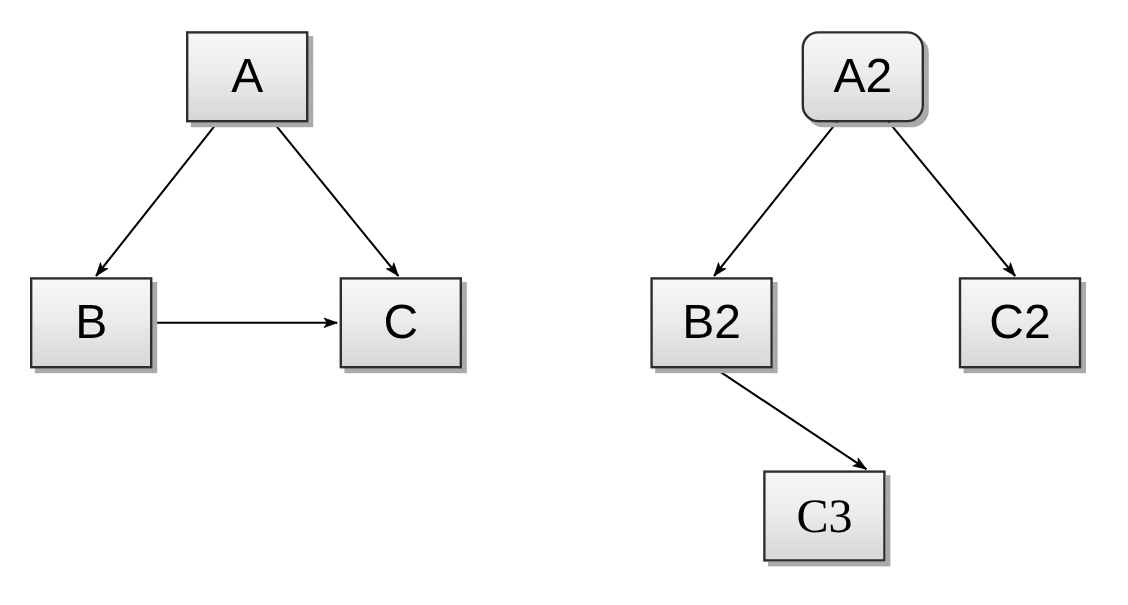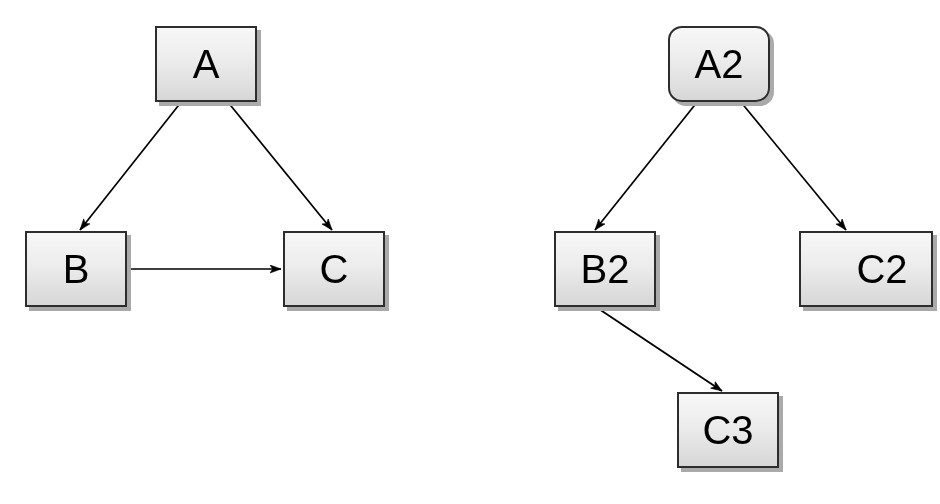--- a/index.html
+++ b/index.html
@@ -70,23 +70,23 @@
   <div class="node" style="left:25px; top:231px;">
     <span>B</span>
   </div>
   <div class="node" style="left:283px; top:231px;">
     <span>C</span>
   </div>
 
   <div class="node" style="left:668px; top:26px;border-radius:14px;">
     <span>A2</span>
   </div>
-  <div class="node" style="left:542px; top:231px;margin-left:12px;">
+  <div class="node" style="left:542px; top:231px;">
     <span>B2</span>
   </div>
-  <div class="node" style="left:799px; top:231px;padding-left:32px;">
+  <div class="node" style="left:799px; top:231px;">
     <span>C2</span>
   </div>
-  <div class="node" style="left:677px; top:392px;">
+  <div class="node" style="left:636px; top:392px;font-family:Liberation Serif, serif;">
     <span>C3</span>
   </div>
 
 </div>
 
 </body></html>

